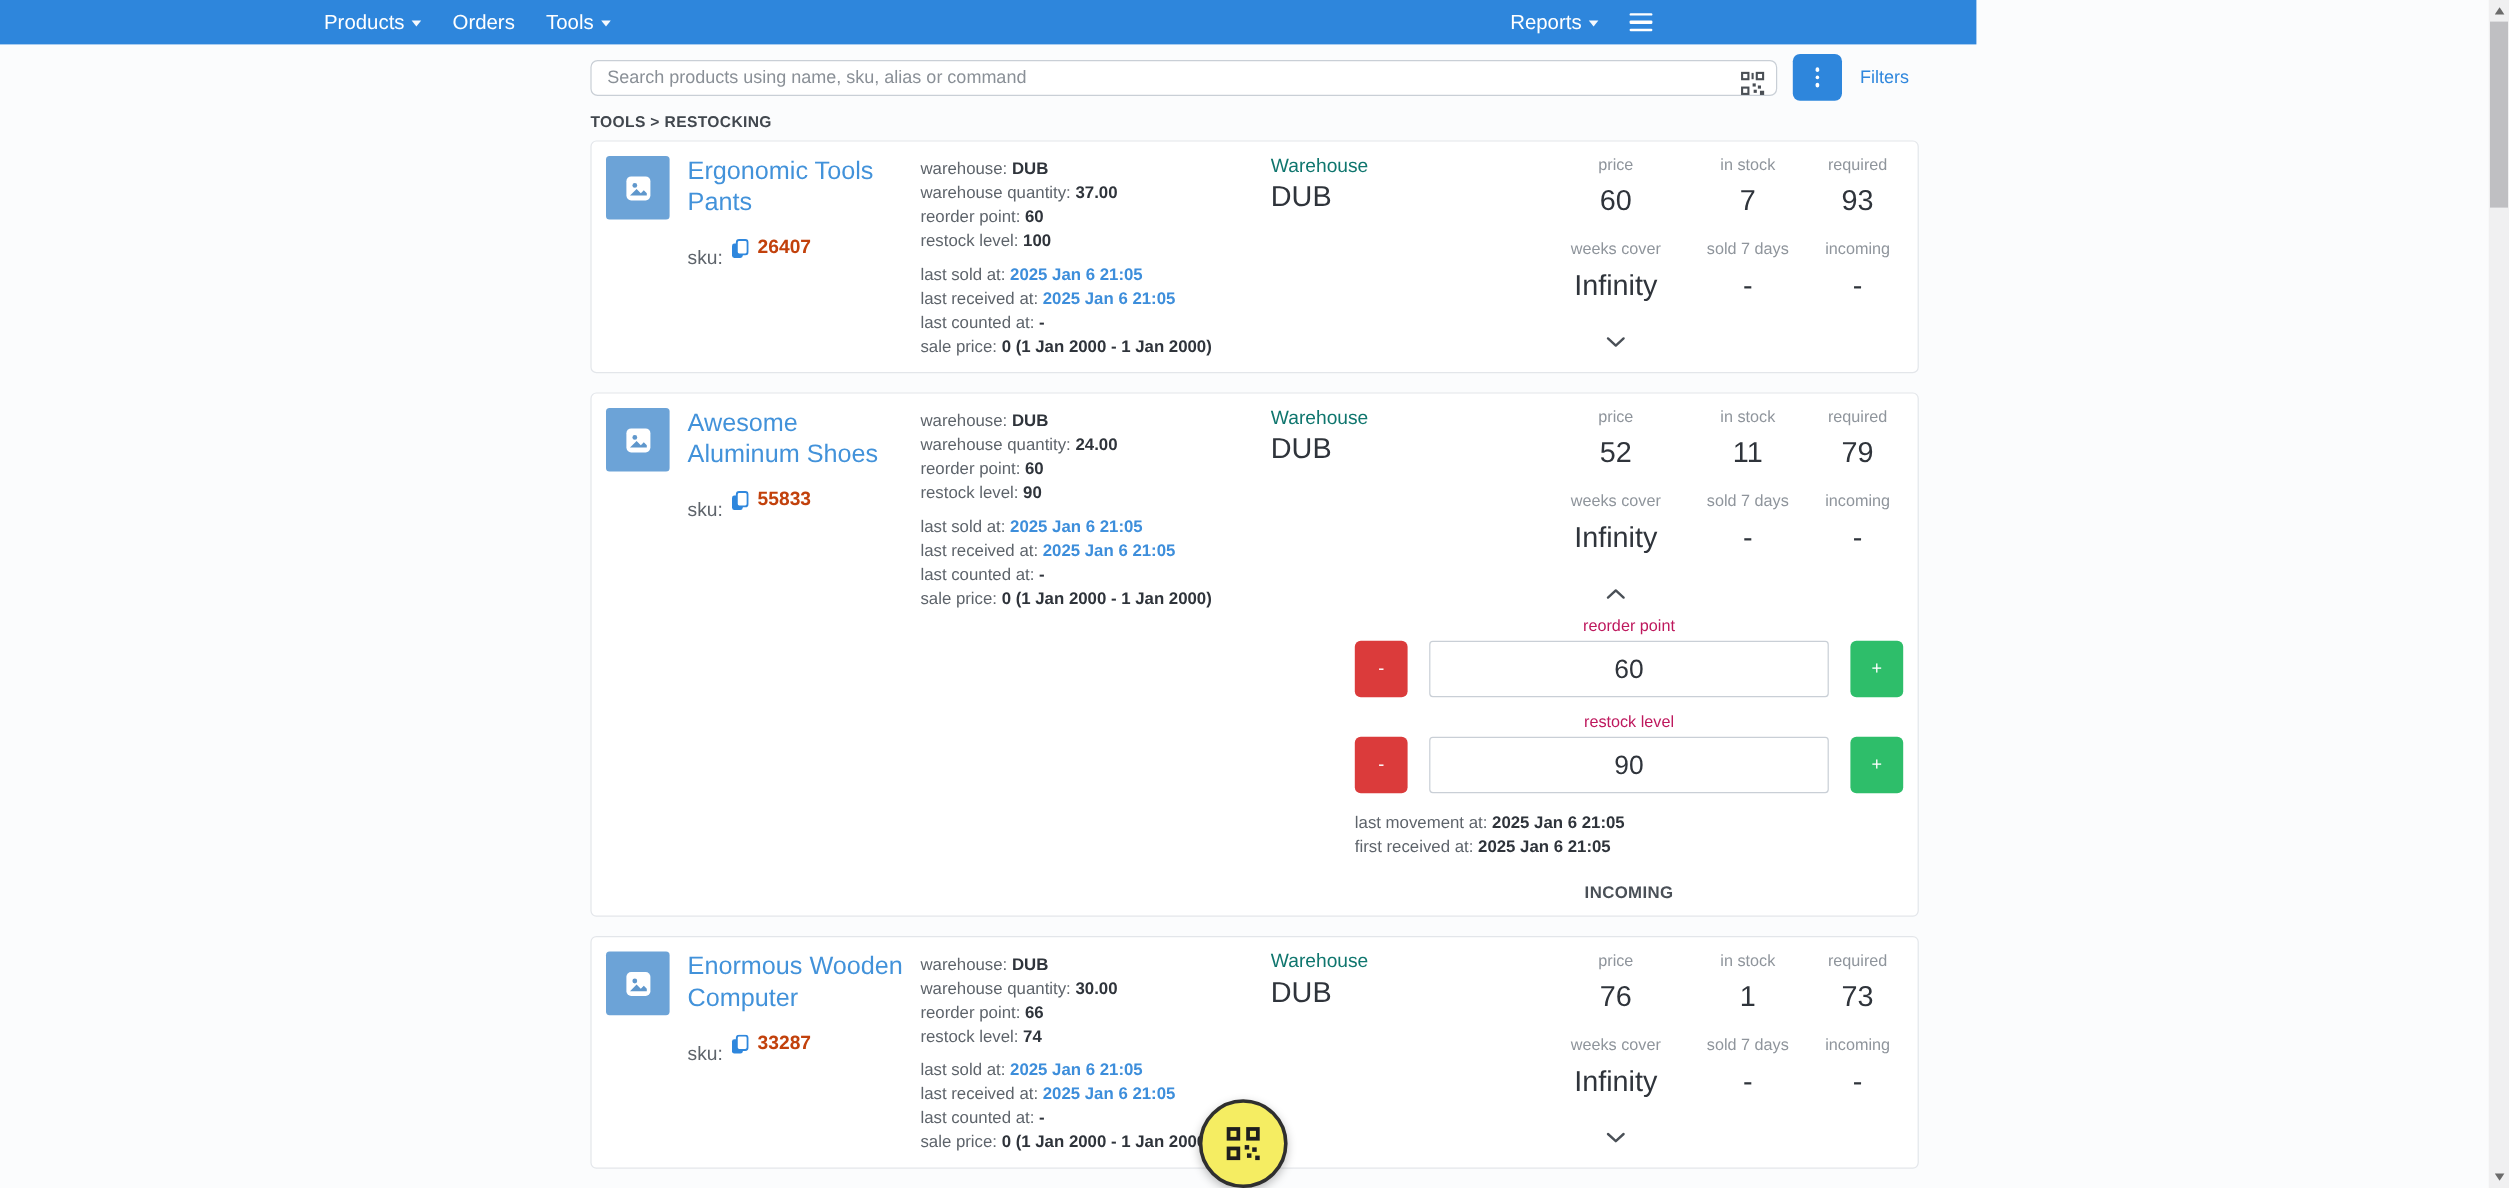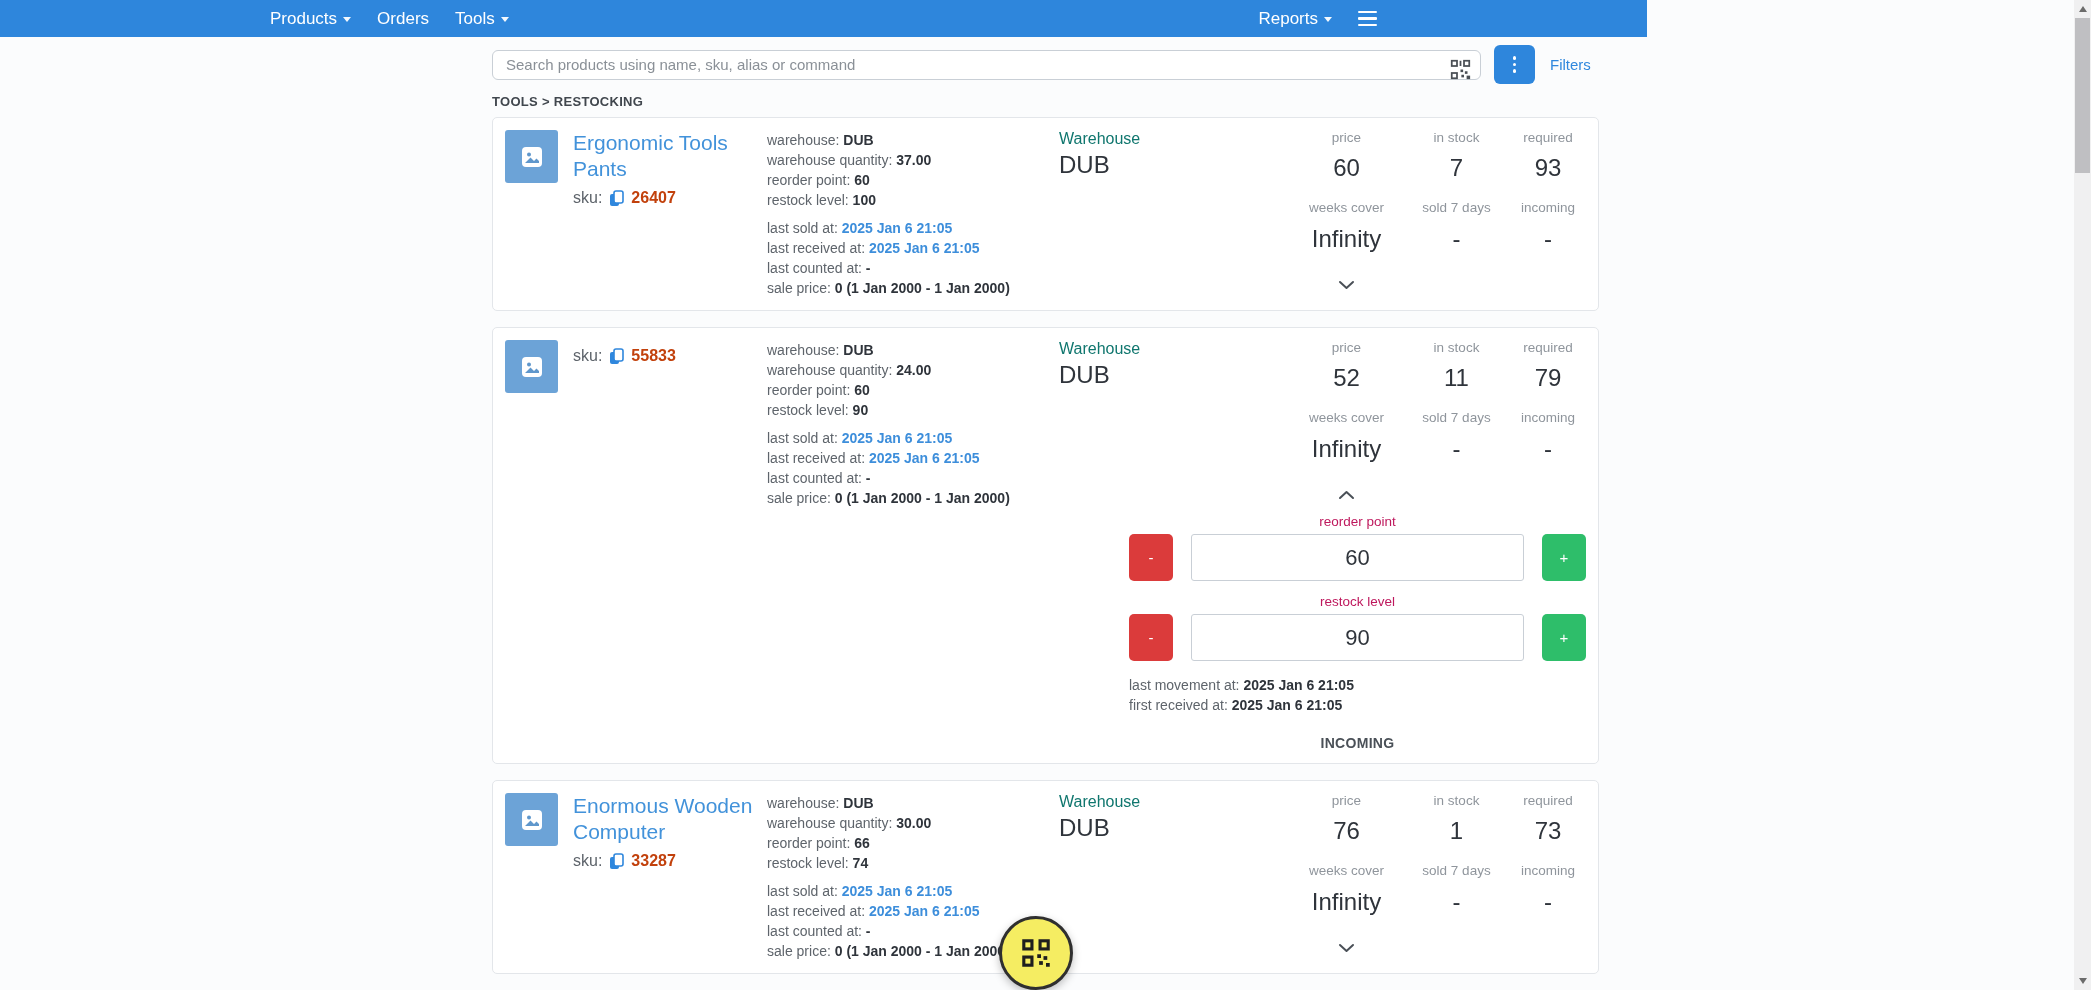--- a/index.html
+++ b/index.html
@@ -46,21 +46,21 @@
   .cards { margin-top:8px; }
   .card { background:#fff; border:1px solid #e3e6ea; border-radius:5px; padding:12px; margin-bottom:16px; }
   .card-top { display:grid; grid-template-columns:262px 292px 230px 1fr; }
 
   .c1 { display:flex; }
   .img-ph { width:53px; height:53px; background:#6ca3d7; border-radius:3px; flex:none;
             display:flex; align-items:center; justify-content:center; }
   .titlewrap { margin-left:15px; padding-right:10px; }
   .prod-title { color:#4292da; font-size:21px; line-height:26px; cursor:pointer; }
   .sku-row { margin-top:7px; display:flex; align-items:center; gap:7px; font-size:16px; }
-  .sku-label { color:#5e646b; }
+  .sku-label { color:#5e646b;margin-top:18px; }
   .sku-val { color:#c2410c; font-weight:700; cursor:pointer; }
 
   .c2 .dline { font-size:14px; line-height:20px; color:#5e646b; }
   .c2 .dline b { color:#2f343b; font-weight:700; }
   .c2 .dline b.blue { color:#3d8edb; cursor:pointer; }
   .dgap { height:8px; }
 
   .c3 .wh-label { font-size:16px; color:#0f766e; }
   .c3 .wh-val { font-size:24px; color:#2f343b; margin-top:3px; font-weight:500; }
 
@@ -216,20 +216,21 @@
           <div class="card-top">
             <div class="c1">
               <div class="img-ph">
                 <svg width="22" height="22" viewBox="0 0 22 22">
                   <rect x="1" y="1" width="20" height="20" rx="4" fill="#fff"></rect>
                   <circle cx="8" cy="8.5" r="2" fill="#5f97cc"></circle>
                   <path d="M4 17 L9.5 11.5 L13 15 L15.5 12.5 L18 15 V17 Z" fill="#5f97cc"></path>
                 </svg>
               </div>
               <div class="titlewrap">
+                <div class="prod-title">Awesome Aluminum Shoes</div>
                 <div class="sku-row">
                   <span class="sku-label">sku:</span>
                   <svg width="15" height="17" viewBox="0 0 15 17">
                     <rect x="1" y="4" width="9" height="12" rx="2" fill="#2f87dd"></rect>
                     <rect x="5" y="1" width="9" height="12" rx="2" fill="#fff" stroke="#2f87dd" stroke-width="1.6"></rect>
                   </svg>
                   <span class="sku-val">55833</span>
                 </div>
               </div>
             </div>

